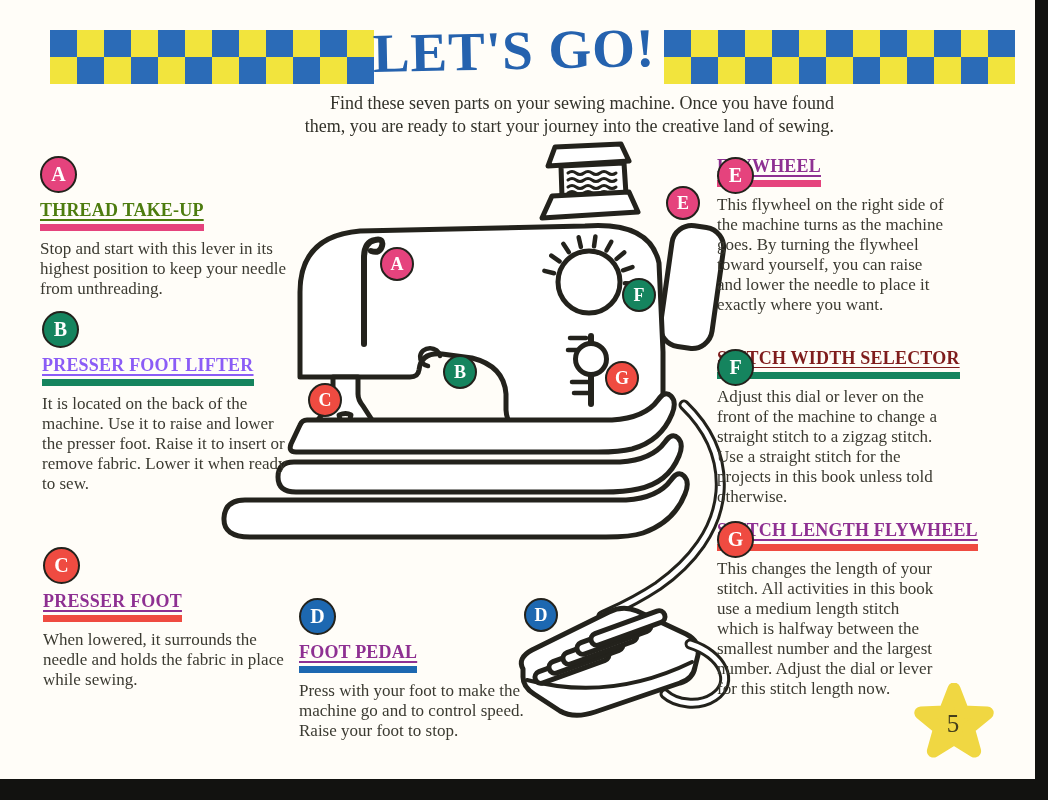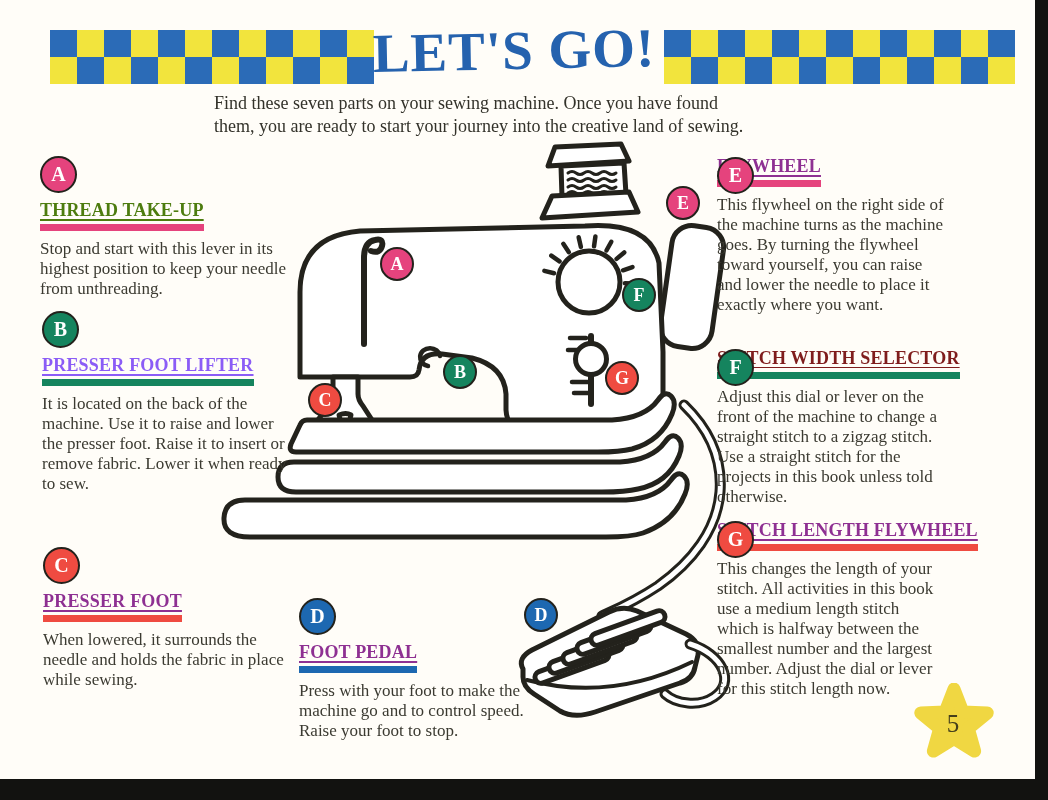--- a/index.html
+++ b/index.html
@@ -3,21 +3,21 @@
 <meta charset="utf-8">
 <style>
   html,body{margin:0;padding:0;}
   body{width:1048px;height:800px;position:relative;overflow:hidden;
        background:#fffdf8;font-family:"Liberation Serif",serif;}
   
   .banner{position:absolute;display:grid;z-index:2;}
   #title{position:absolute;left:368px;top:16px;width:292px;text-align:center;
          font-weight:bold;font-size:55px;line-height:70px;letter-spacing:1px;
          transform:rotate(-1.2deg);z-index:2;}
-  #intro{position:absolute;left:214px;top:92px;width:620px;text-align:left;
+  #intro{position:absolute;left:214px;top:92px;width:620px;text-align:right;
          font-size:18px;line-height:1.27;color:#33322a;white-space:pre-line;z-index:2;}
   
   .sec{position:absolute;z-index:2;}
   .badge{width:37px;height:37px;border-radius:50%;border:2.5px solid #23221c;
          color:#fff;display:flex;align-items:center;justify-content:center;
          font-weight:bold;font-size:20px;box-sizing:border-box;}
   .sec.left .badge{margin-bottom:7px;}
   .head{display:inline-block;}
   .head h3{margin:0;font-size:18px;font-weight:bold;letter-spacing:.2px;
            text-decoration:underline;text-decoration-thickness:1.5px;text-underline-offset:3px;}

